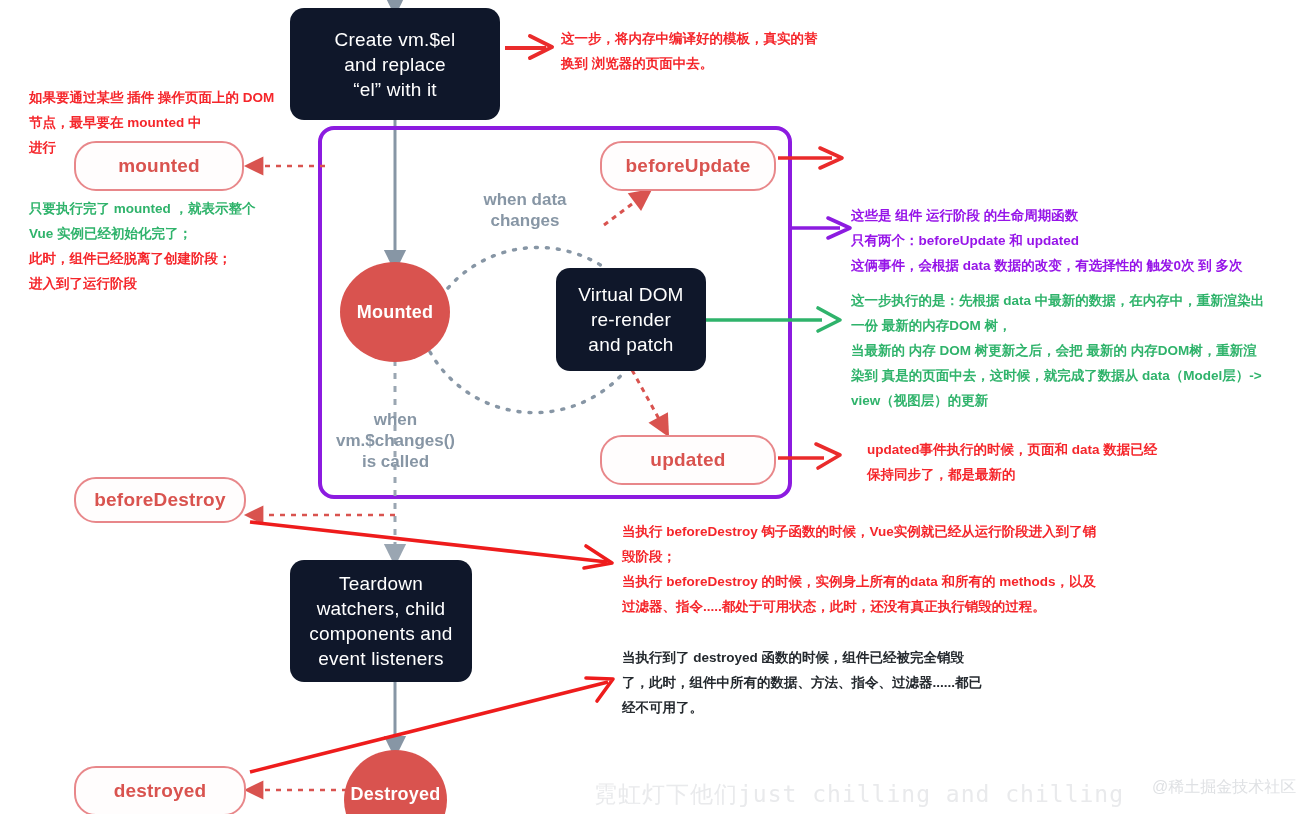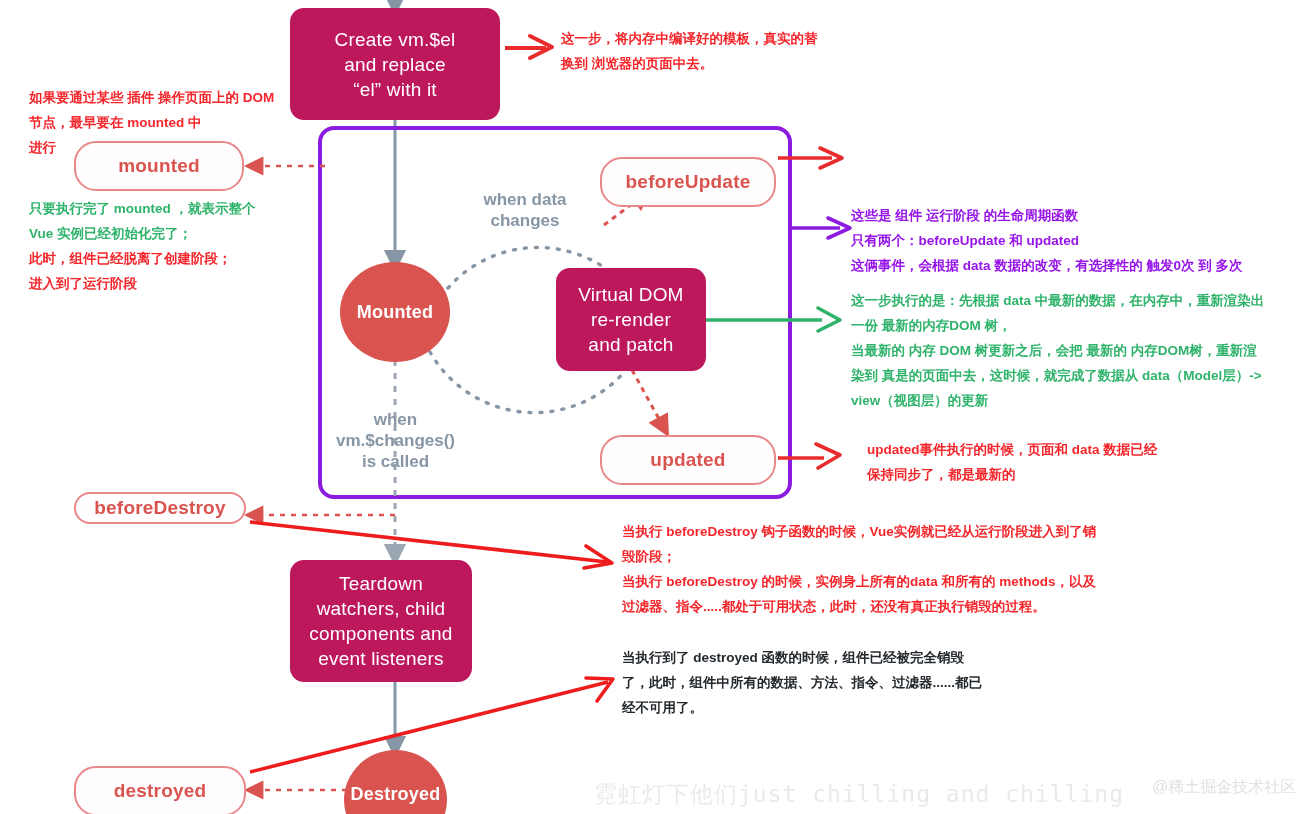--- a/index.html
+++ b/index.html
@@ -10,21 +10,21 @@
     overflow:hidden;
     position:relative;
   }
   #stage{position:absolute;left:0;top:0;width:1313px;height:814px;}
   svg.layer{position:absolute;left:0;top:0;width:1313px;height:814px;pointer-events:none;}
 
   
   .node{position:absolute;box-sizing:border-box;}
 
   .green-box{
-    background:#be185d;
+    background:#0f172a;
     border-radius:14px;
     color:#ffffff;
     display:flex;align-items:center;justify-content:center;
     text-align:center;
     font-size:19px;line-height:25px;
     font-weight:400;
     letter-spacing:.2px;
     padding:6px 14px;
   }
   .green-box span{display:block;}
@@ -175,29 +175,29 @@
   </div>
 
   <div class="node circle" style="left:344px;top:750px;width:103px;height:100px;">
     <span style="margin-top:-12px;">Destroyed</span>
   </div>
 
   <div class="node hook" style="left:74px;top:141px;width:170px;height:50px;">
     <span>mounted</span>
   </div>
 
-  <div class="node hook" style="left:600px;top:157px;width:176px;height:50px;">
+  <div class="node hook" style="left:600px;top:141px;width:176px;height:50px;">
     <span>beforeUpdate</span>
   </div>
 
   <div class="node hook" style="left:600px;top:435px;width:176px;height:50px;">
     <span>updated</span>
   </div>
 
-  <div class="node hook" style="left:74px;top:492px;width:172px;height:32px;">
+  <div class="node hook" style="left:74px;top:477px;width:172px;height:46px;">
     <span>beforeDestroy</span>
   </div>
 
   <div class="node hook" style="left:74px;top:766px;width:172px;height:50px;">
     <span>destroyed</span>
   </div>
 
   <div class="diag-label" style="left:455px;top:189px;width:140px;white-space:pre-line;">when data
 changes</div>
 

